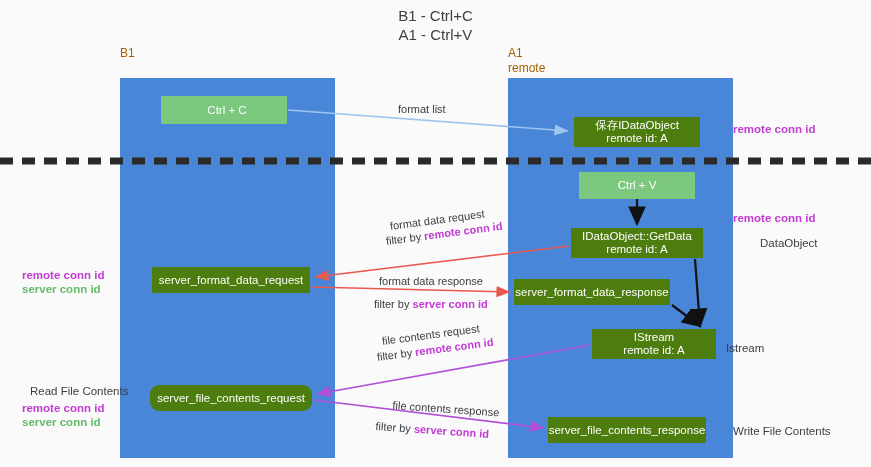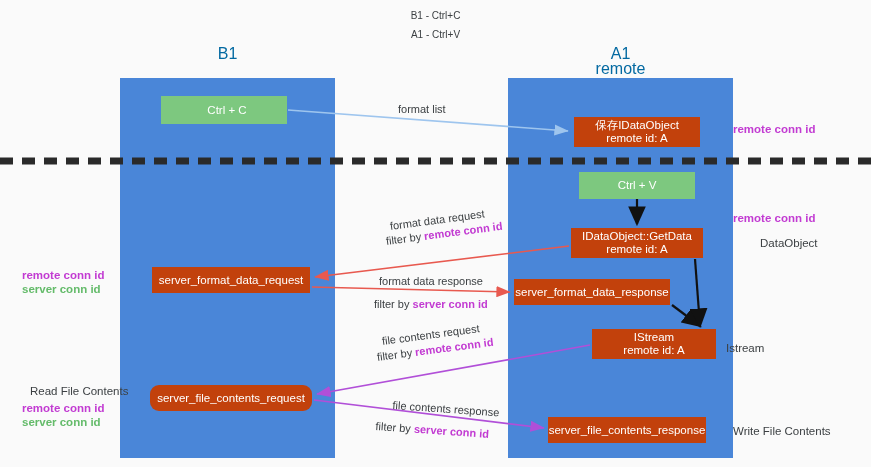--- a/index.html
+++ b/index.html
@@ -9,42 +9,42 @@
     font-family:"Liberation Sans", sans-serif;
     position:relative;
     overflow:hidden;
     color:#3c4043;
   }
   #canvas{position:absolute;left:0;top:0;width:871px;height:467px;}
   svg.wires{position:absolute;left:0;top:0;width:871px;height:467px;pointer-events:none;}
 
   .title{
     position:absolute;left:0;top:6px;width:871px;text-align:center;
-    font-size:10px;line-height:19px;color:#3c4043;
+    font-size:15px;line-height:19px;color:#3c4043;
   }
 
   .col{position:absolute;background:#4a86d8;}
   .col-b1{left:120px;top:78px;width:215px;height:380px;}
   .col-a1{left:508px;top:78px;width:225px;height:380px;}
 
   .colhdr{
-    position:absolute;text-align:center;font-size:16px;line-height:15px;color:#0369a1;
+    position:absolute;font-size:12px;line-height:15px;color:#a16207;
   }
   .colhdr-b1{left:120px;top:46px;width:215px;}
   .colhdr-a1{left:508px;top:46px;width:225px;}
 
   .box{
     position:absolute;display:flex;flex-direction:column;
     align-items:center;justify-content:center;
     color:#ffffff;font-size:11.5px;line-height:13px;text-align:center;
     box-sizing:border-box;
   }
   .box.green{background:#7dc87f;}
   .box.orange{background:#fbb košt;}
-  .box.orange{background:#c2410c;}
+  .box.orange{background:#4d7c0f;}
   .box .l2{display:block;}
 
   .b-ctrlc{left:161px;top:96px;width:126px;height:28px;padding-left:6px;}
   .b-dataobj{left:574px;top:117px;width:126px;height:30px;}
   .b-ctrlv{left:579px;top:172px;width:116px;height:27px;}
   .b-getdata{left:571px;top:228px;width:132px;height:30px;}
   .b-sfdreq{left:152px;top:267px;width:158px;height:26px;}
   .b-sfdres{left:514px;top:279px;width:156px;height:26px;}
   .b-istream{left:592px;top:329px;width:124px;height:30px;}
   .b-sfcreq{left:150px;top:385px;width:162px;height:26px;border-radius:9px;}

